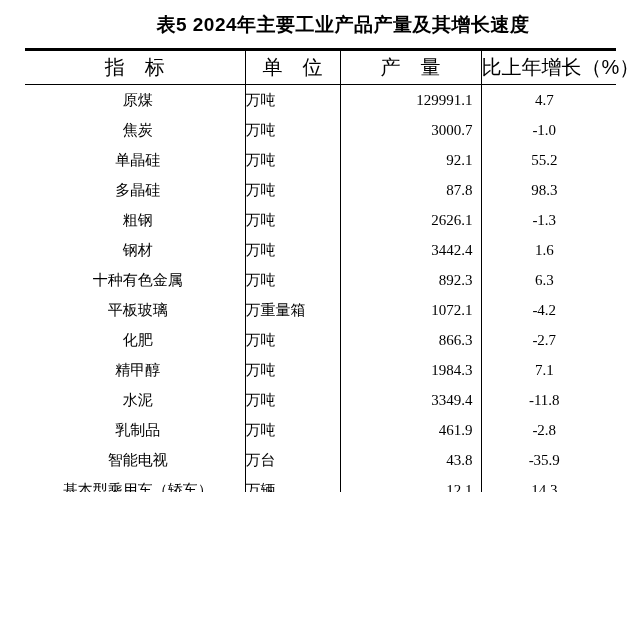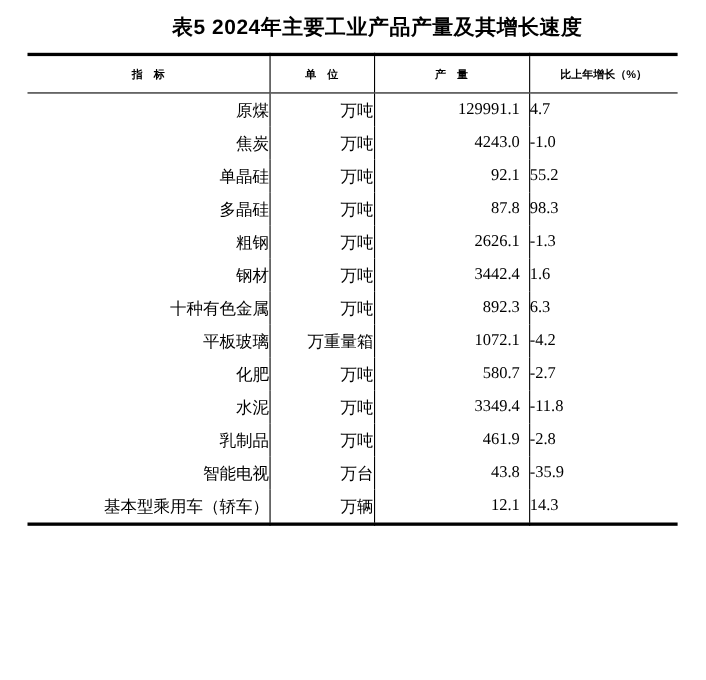--- a/index.html
+++ b/index.html
@@ -40,42 +40,42 @@
   .stats-table col.col-1 { width: 220px; }
   .stats-table col.col-2 { width: 95px; }
   .stats-table col.col-3 { width: 141px; }
   .stats-table col.col-4 { width: 135px; }
 
   .stats-table th {
     height: 33px;
     padding: 0;
     border-bottom: 1px solid #000000;
     font-family: "Liberation Sans", "DejaVu Sans", sans-serif;
-    font-weight: bold;
-    font-size: 10px;
+    font-weight: normal;
+    font-size: 20px;
     text-align: center;
     vertical-align: middle;
     white-space: nowrap;
   }
   .stats-table td {
     height: 30px;
     padding: 0;
     font-family: "Liberation Serif", "DejaVu Serif", serif;
     font-size: 15px;
     vertical-align: middle;
     white-space: nowrap;
   }
   .stats-table th + th,
   .stats-table td + td {
     border-left: 1px solid #000000;
   }
-  td.c-indicator { text-align: right;  padding-left: 6px; }
-  td.c-unit      { text-align: right; font-family: Liberation Serif, serif; }
+  td.c-indicator { text-align: center;  padding-left: 6px; }
+  td.c-unit      { text-align: left; font-family: Liberation Serif, serif; }
   td.c-output    { text-align: right; padding-right: 8px; }
-  td.c-growth    { text-align: left; padding-right: 9px; }
+  td.c-growth    { text-align: center; padding-right: 9px; }
 </style>
 </head>
 <body>
 
 <div class="page">
 
   <div class="doc-title">表5 2024年主要工业产品产量及其增长速度</div>
 
   <table class="stats-table">
     <colgroup>
@@ -95,21 +95,21 @@
     <tbody>
       <tr>
         <td class="c-indicator">原煤</td>
         <td class="c-unit">万吨</td>
         <td class="c-output">129991.1</td>
         <td class="c-growth">4.7</td>
       </tr>
       <tr>
         <td class="c-indicator">焦炭</td>
         <td class="c-unit">万吨</td>
-        <td class="c-output">4243.0</td>
+        <td class="c-output">3000.7</td>
         <td class="c-growth">-1.0</td>
       </tr>
       <tr>
         <td class="c-indicator">单晶硅</td>
         <td class="c-unit">万吨</td>
         <td class="c-output">92.1</td>
         <td class="c-growth">55.2</td>
       </tr>
       <tr>
         <td class="c-indicator">多晶硅</td>
@@ -137,22 +137,28 @@
       </tr>
       <tr>
         <td class="c-indicator">平板玻璃</td>
         <td class="c-unit">万重量箱</td>
         <td class="c-output">1072.1</td>
         <td class="c-growth">-4.2</td>
       </tr>
       <tr>
         <td class="c-indicator">化肥</td>
         <td class="c-unit">万吨</td>
-        <td class="c-output">580.7</td>
+        <td class="c-output">866.3</td>
         <td class="c-growth">-2.7</td>
+      </tr>
+      <tr>
+        <td class="c-indicator">精甲醇</td>
+        <td class="c-unit">万吨</td>
+        <td class="c-output">1984.3</td>
+        <td class="c-growth">7.1</td>
       </tr>
       <tr>
         <td class="c-indicator">水泥</td>
         <td class="c-unit">万吨</td>
         <td class="c-output">3349.4</td>
         <td class="c-growth">-11.8</td>
       </tr>
       <tr>
         <td class="c-indicator">乳制品</td>
         <td class="c-unit">万吨</td>

